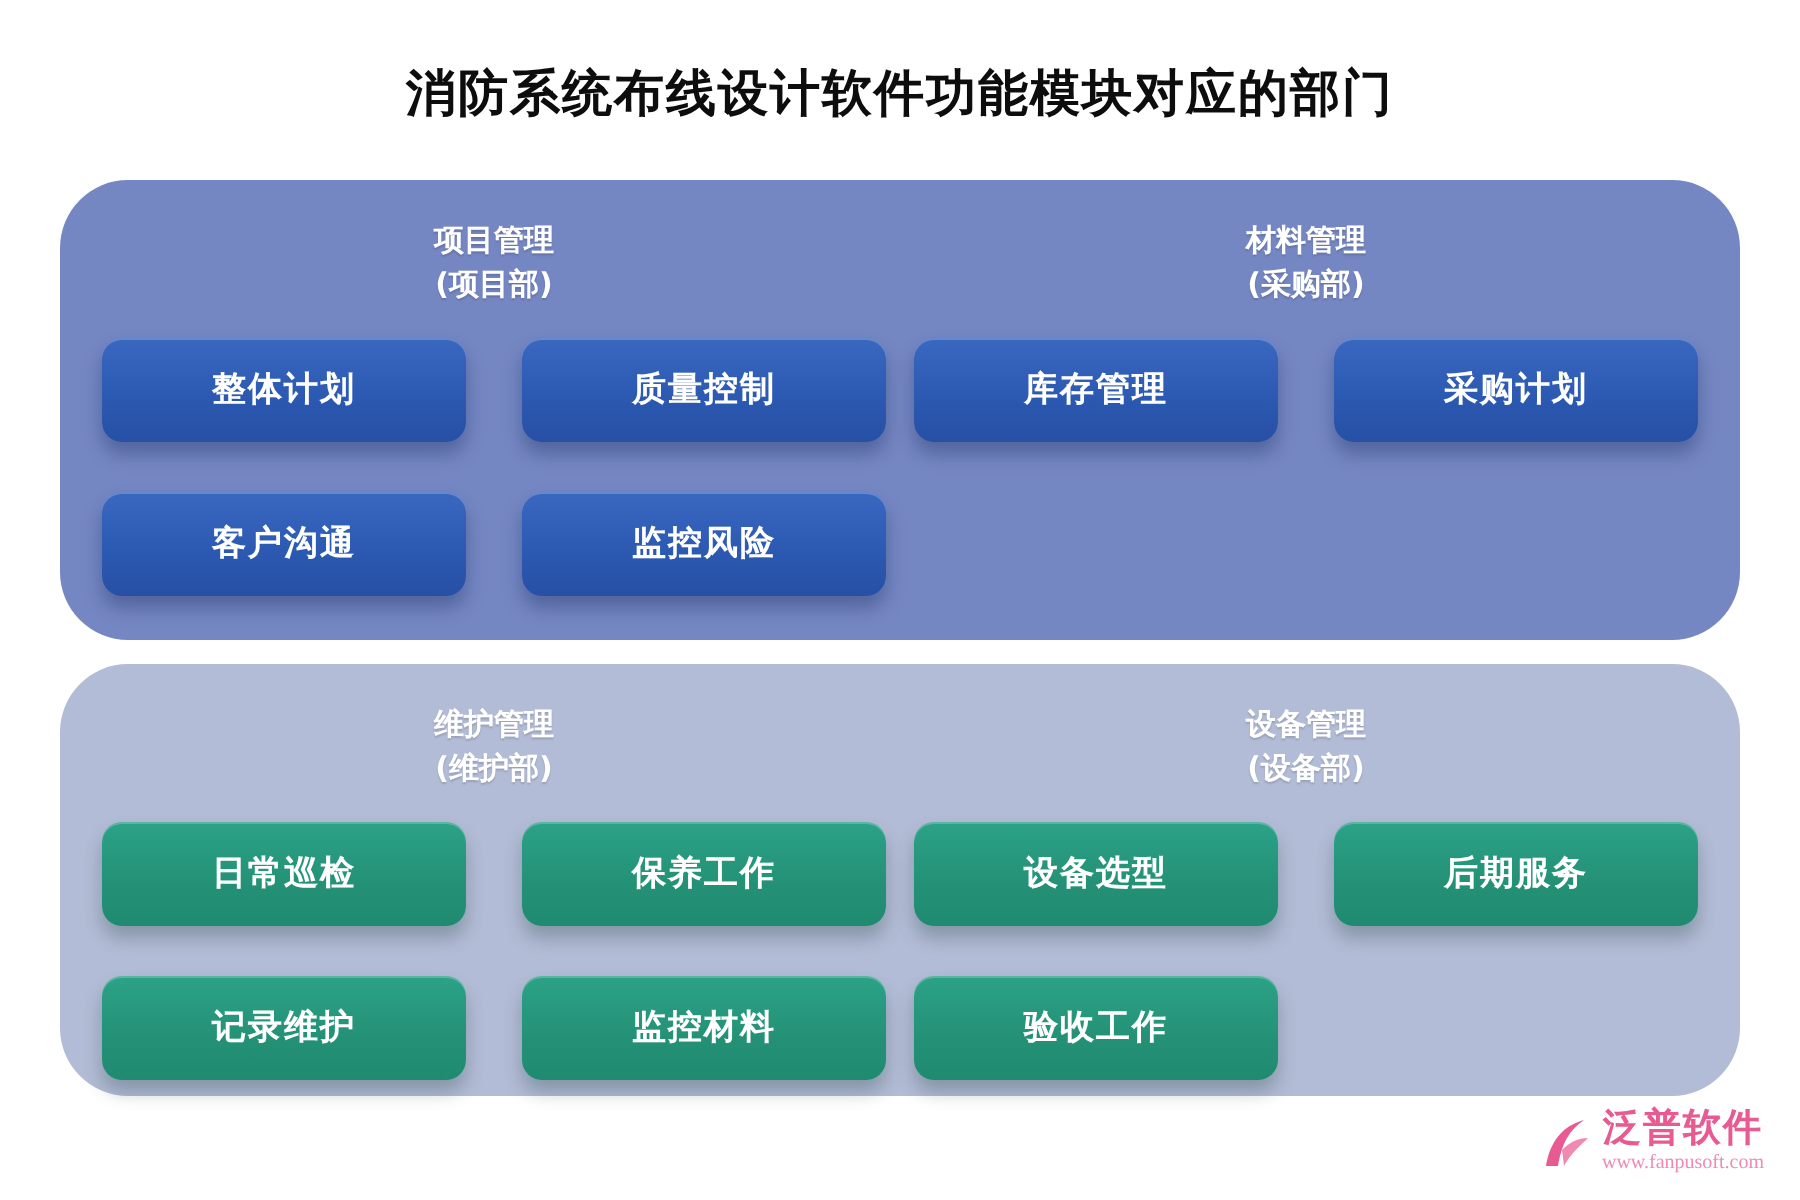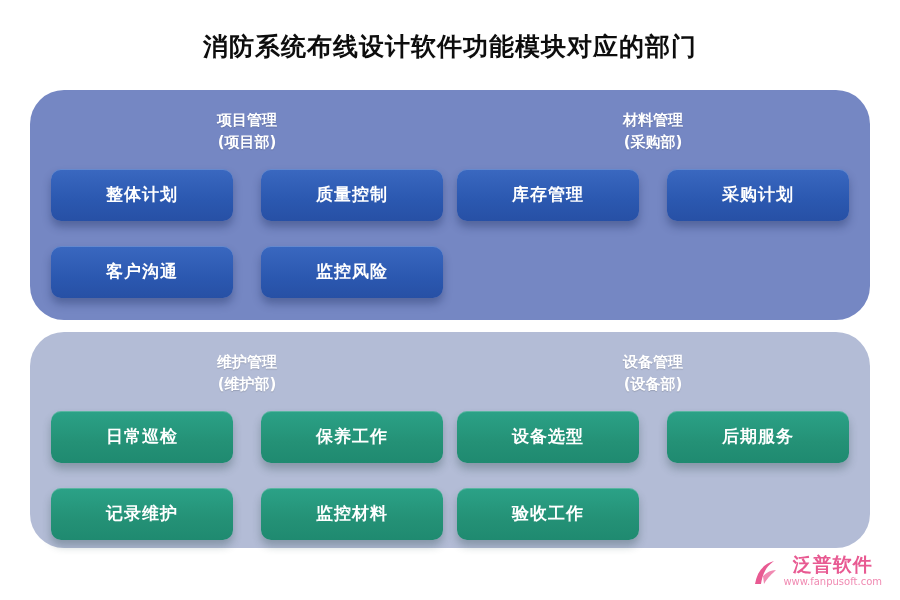--- a/index.html
+++ b/index.html
@@ -65,22 +65,23 @@
   }
   .btn-teal {
     background: linear-gradient(180deg, #2ba287 0%, #249176 60%, #1f8a70 100%);
     box-shadow: 0 6px 9px rgba(40, 70, 70, 0.32), inset 0 1px 0 rgba(255,255,255,0.22);
   }
   .footer {
     position: absolute;
     right: 18px;
     bottom: 12px;
     display: flex;
-    align-items: flex-end;
+    align-items: center;
     gap: 6px;
+    font-family: Liberation Serif, serif;
   }
   .footer-text { text-align: center; }
   .brand-name {
     color: #e85a92;
     font-size: 19px;
     font-weight: bold;
     letter-spacing: 1px;
     line-height: 1.15;
   }
   .brand-url {

